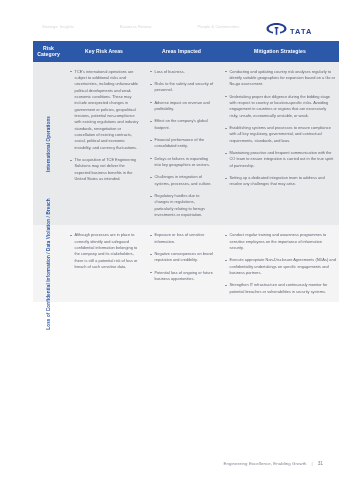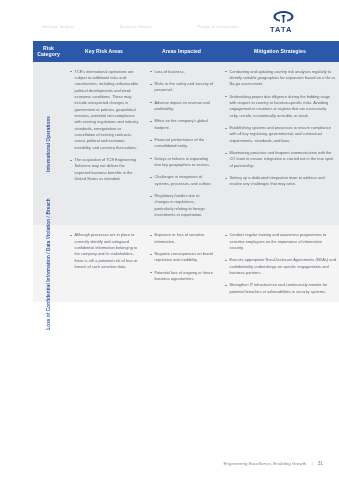--- a/index.html
+++ b/index.html
@@ -35,27 +35,27 @@
     color: #d2d4d8;
     letter-spacing: 0.12px;
     white-space: nowrap;
   }
   .nav-gap-1 { width: 46px; }
   .nav-gap-2 { width: 46px; }
 
   
   .tata-logo {
     position: absolute;
-    right: 25px;
+    right: 32px;
     top: 10px;
     width: 44px;
     height: 26px;
     display: flex;
-    flex-direction: column;
-    align-items: flex-start;
+    flex-direction: row;
+    align-items: flex-end;
     justify-content: flex-start;
   }
   .tata-mark {
     width: 27px;
     height: 14px;
     position: relative;
   }
   .tata-wordmark {
     font-size: 7.4px;
     font-weight: 700;

